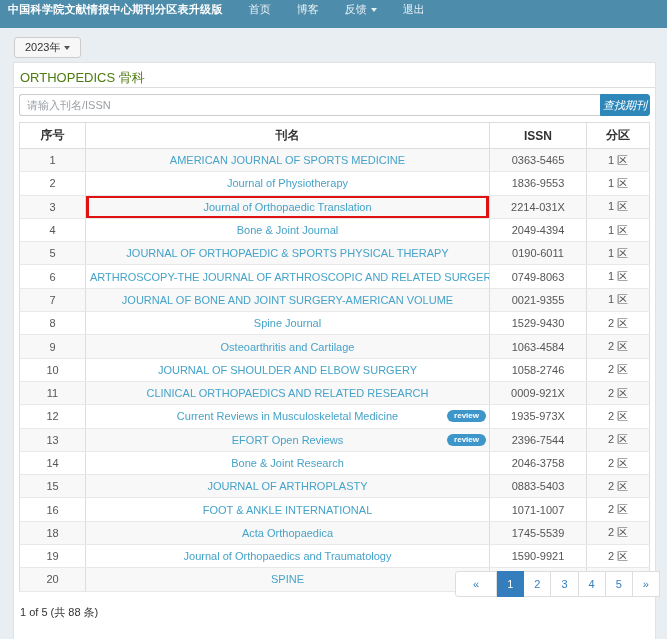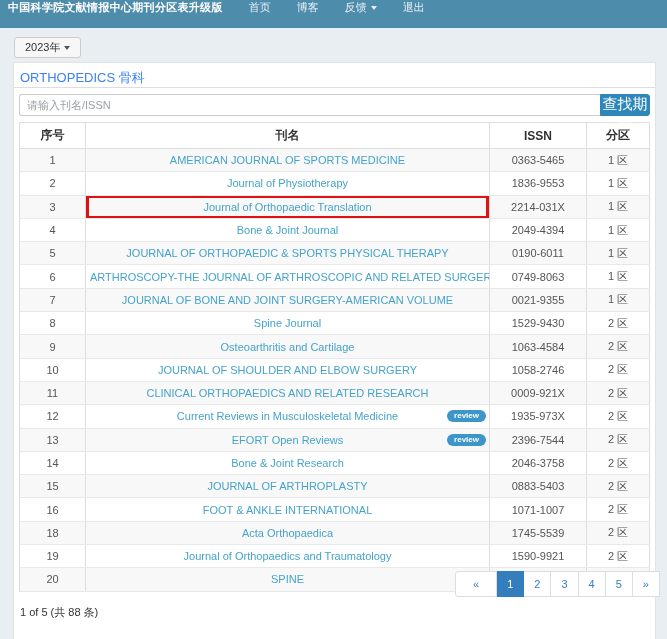--- a/index.html
+++ b/index.html
@@ -4,21 +4,21 @@
 <style>
   * { margin:0; padding:0; box-sizing:border-box; }
   html,body { width:667px; height:639px; overflow:hidden; }
   body {
     font-family:"Liberation Sans","DejaVu Sans",sans-serif;
     background:#e9eef2; position:relative; color:#333;
   }
   
   .navbar {
     height:28px; background:var(--navbar,#4e8cab);
-    display:flex; align-items:flex-start; padding:0 8px;
+    display:flex; align-items:flex-end; padding:11px 8px;
   }
   .brand { color:#fff; font-size:11px; font-weight:bold; letter-spacing:.3px; white-space:nowrap; }
   .nav-menu { display:flex; align-items:center; margin-left:13px; }
   .nav-link {
     color:#e7f0f5; font-size:11px; padding:0 13px; cursor:pointer;
     display:flex; align-items:center; white-space:nowrap;
   }
   .caret {
     display:inline-block; width:0; height:0; margin-left:4px;
     border-left:3.5px solid transparent; border-right:3.5px solid transparent;
@@ -31,35 +31,35 @@
     background:#f7f7f7; border:1px solid #ccc; border-radius:3px;
     font-size:11px; color:#333; cursor:pointer;
   }
   .year-btn .caret { border-top-color:#555; }
   
   .card {
     position:absolute; left:13px; top:62px; width:643px; height:577px;
     background:#fff; border:1px solid #dfe3e6; border-bottom:none;
   }
   .card-title {
-    font-size:13px; color:#3b82f6; padding:6px 6px 6px 6px; height:25px;
+    font-size:13px; color:#4d7c0f; padding:6px 6px 6px 6px; height:25px;
     border-bottom:1px solid #ddd;
   }
   
   .search-row { display:flex; margin:6px 5px 6px 5px; height:22px; }
   .search-input {
     flex:1; height:22px; border:1px solid #ccc; border-right:none;
     border-radius:3px 0 0 3px; padding:0 7px; font-size:11px; color:#333;
     font-family:inherit; outline:none;
   }
   .search-input::placeholder { color:#9aa0a6; }
   .search-btn {
     width:50px; height:22px; border:1px solid var(--accent,#2d87b9);
-    background:var(--accent,#2d87b9); color:#fff; font-size:15px;
-    border-radius:0 3px 3px 0; cursor:pointer; font-family:inherit;
+    background:var(--accent,#2d87b9); color:#fff; font-size:11px;
+    border-radius:0 3px 3px 0; cursor:pointer; font-family:inherit;font-style:italic;
   }
   
   table.journals {
     width:631px; margin:0 5px; border-collapse:collapse;
     border:1px solid #ddd; table-layout:fixed;
   }
   .journals th {
     height:26px; font-size:12px; font-weight:bold; color:#333;
     border:1px solid #ddd; text-align:center; background:#fff;
   }

